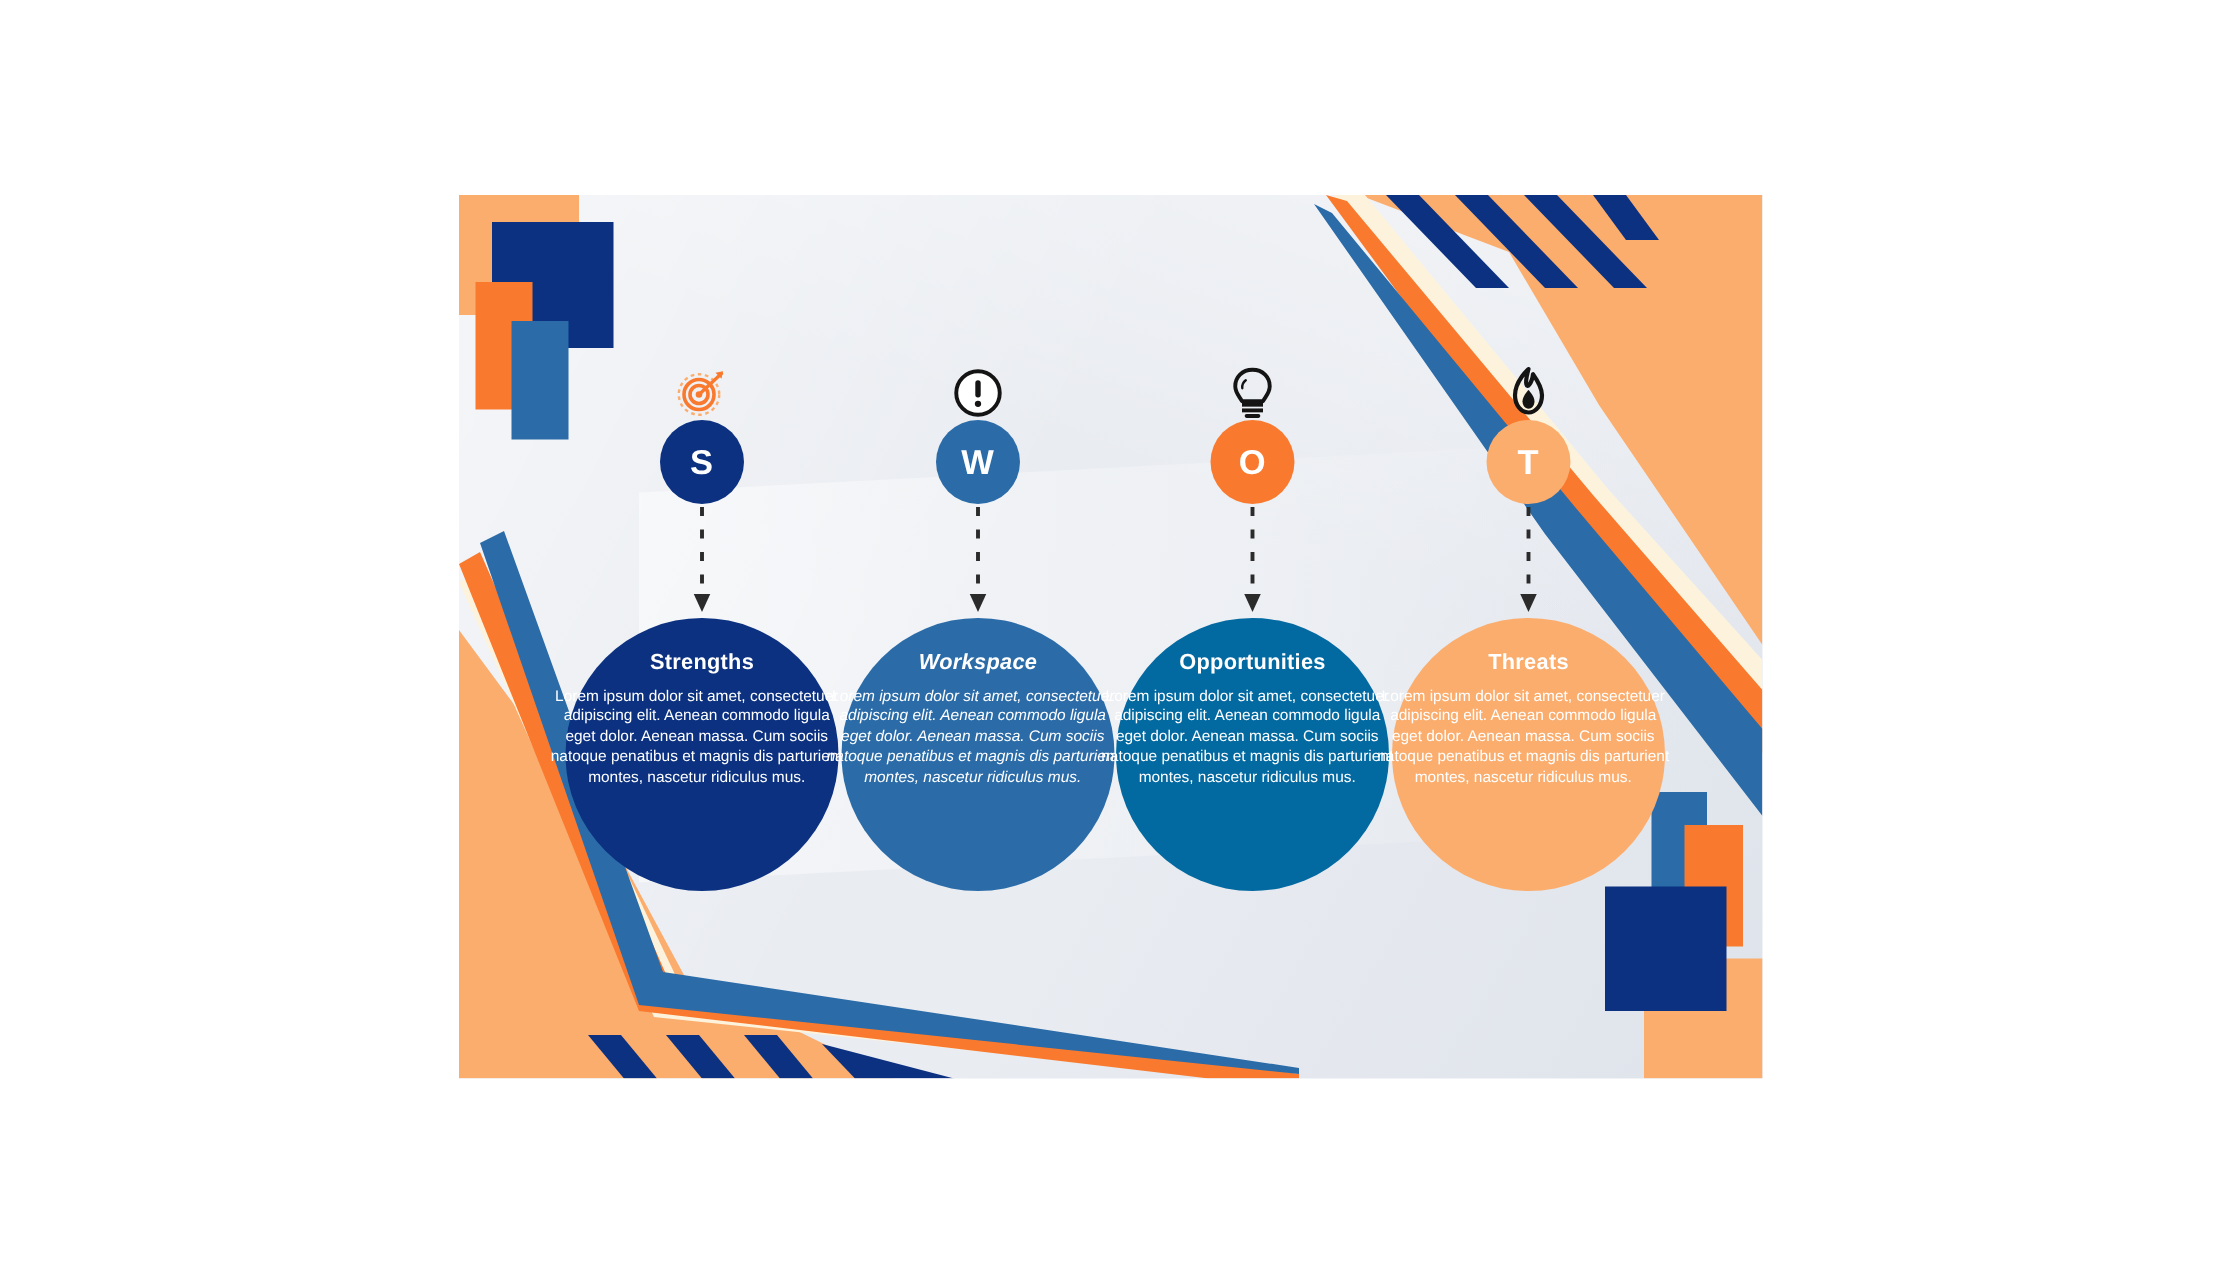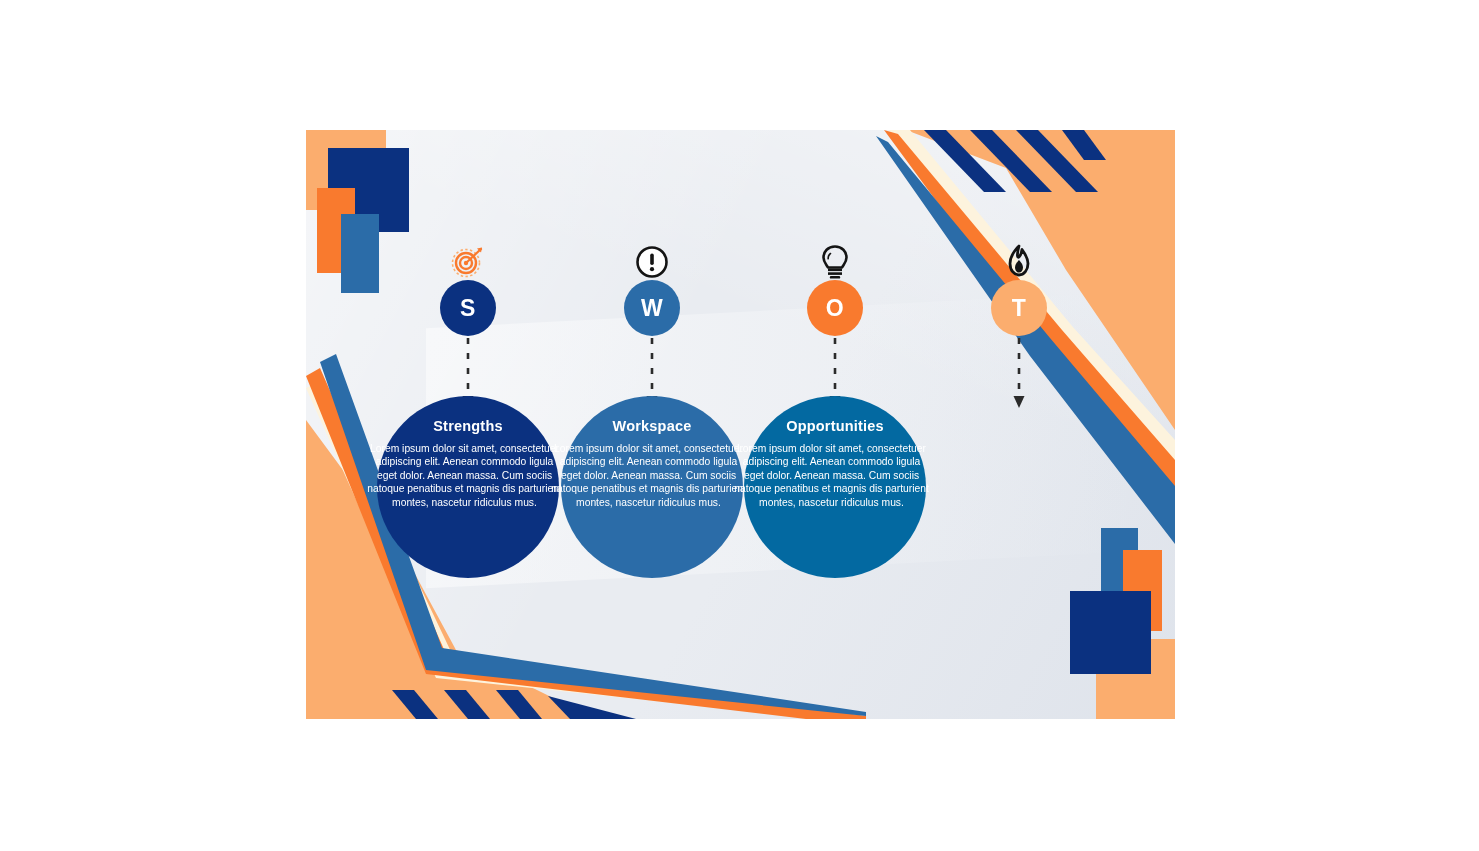--- a/index.html
+++ b/index.html
@@ -102,21 +102,21 @@
     position: absolute;
     top: 208px;
     left: 50%;
     transform: translateX(-50%);
     width: 12px;
     height: 72px;
   }
 
   .big-circle {
     position: absolute;
-    top: 266px;
+    top: 282px;
     left: 50%;
     transform: translateX(-50%);
     width: 182px;
     height: 182px;
     border-radius: 50%;
     display: flex;
     flex-direction: column;
     align-items: center;
     box-sizing: border-box;
     padding: 22px 6px 0 6px;
@@ -246,21 +246,21 @@
       </div>
       <div class="letter-circle" style="background:#2b6ca8;">
         <span>W</span>
       </div>
       <div class="connector">
         <svg width="12" height="72" viewBox="0 0 12 72">
           <line x1="6" y1="0" x2="6" y2="56" stroke="#2b2b2b" stroke-width="2.6" stroke-dasharray="6 9"></line>
           <path d="M 0.5 58 L 11.5 58 L 6 70 Z" fill="#2b2b2b"></path>
         </svg>
       </div>
-      <div class="big-circle" style="background:#2b6ca8;">
+      <div class="big-circle" style="background:#2b6ca8;font-style:italic;">
         <div class="heading">Workspace</div>
         <div class="body">Lorem ipsum dolor sit amet, consectetuer adipiscing elit. Aenean commodo ligula eget dolor. Aenean massa. Cum sociis natoque penatibus et magnis dis parturient montes, nascetur ridiculus mus.</div>
       </div>
     </div>
 
     <div class="column" id="col-2">
       <div class="top-icon">
         <svg width="32" height="36" viewBox="0 0 32 36">
           <path d="M 16 2.5 C 9 2.5 4.5 7.5 4.5 13.5 C 4.5 18 7.5 20.5 9 23.5 L 23 23.5 C 24.5 20.5 27.5 18 27.5 13.5 C 27.5 7.5 23 2.5 16 2.5 Z" fill="none" stroke="#141414" stroke-width="2.6" stroke-linejoin="round"></path>
           <path d="M 11.5 9.5 C 9.5 11 9 13 9.2 14.8" fill="none" stroke="#141414" stroke-width="1.6" stroke-linecap="round"></path>
@@ -293,16 +293,20 @@
       </div>
       <div class="letter-circle" style="background:#fbad6e;">
         <span>T</span>
       </div>
       <div class="connector">
         <svg width="12" height="72" viewBox="0 0 12 72">
           <line x1="6" y1="0" x2="6" y2="56" stroke="#2b2b2b" stroke-width="2.6" stroke-dasharray="6 9"></line>
           <path d="M 0.5 58 L 11.5 58 L 6 70 Z" fill="#2b2b2b"></path>
         </svg>
       </div>
+      <div class="big-circle" style="background:#fbad6e;">
+        <div class="heading">Threats</div>
+        <div class="body">Lorem ipsum dolor sit amet, consectetuer adipiscing elit. Aenean commodo ligula eget dolor. Aenean massa. Cum sociis natoque penatibus et magnis dis parturient montes, nascetur ridiculus mus.</div>
+      </div>
     </div>
 
   </div>
 </div>
 
 </body></html>

